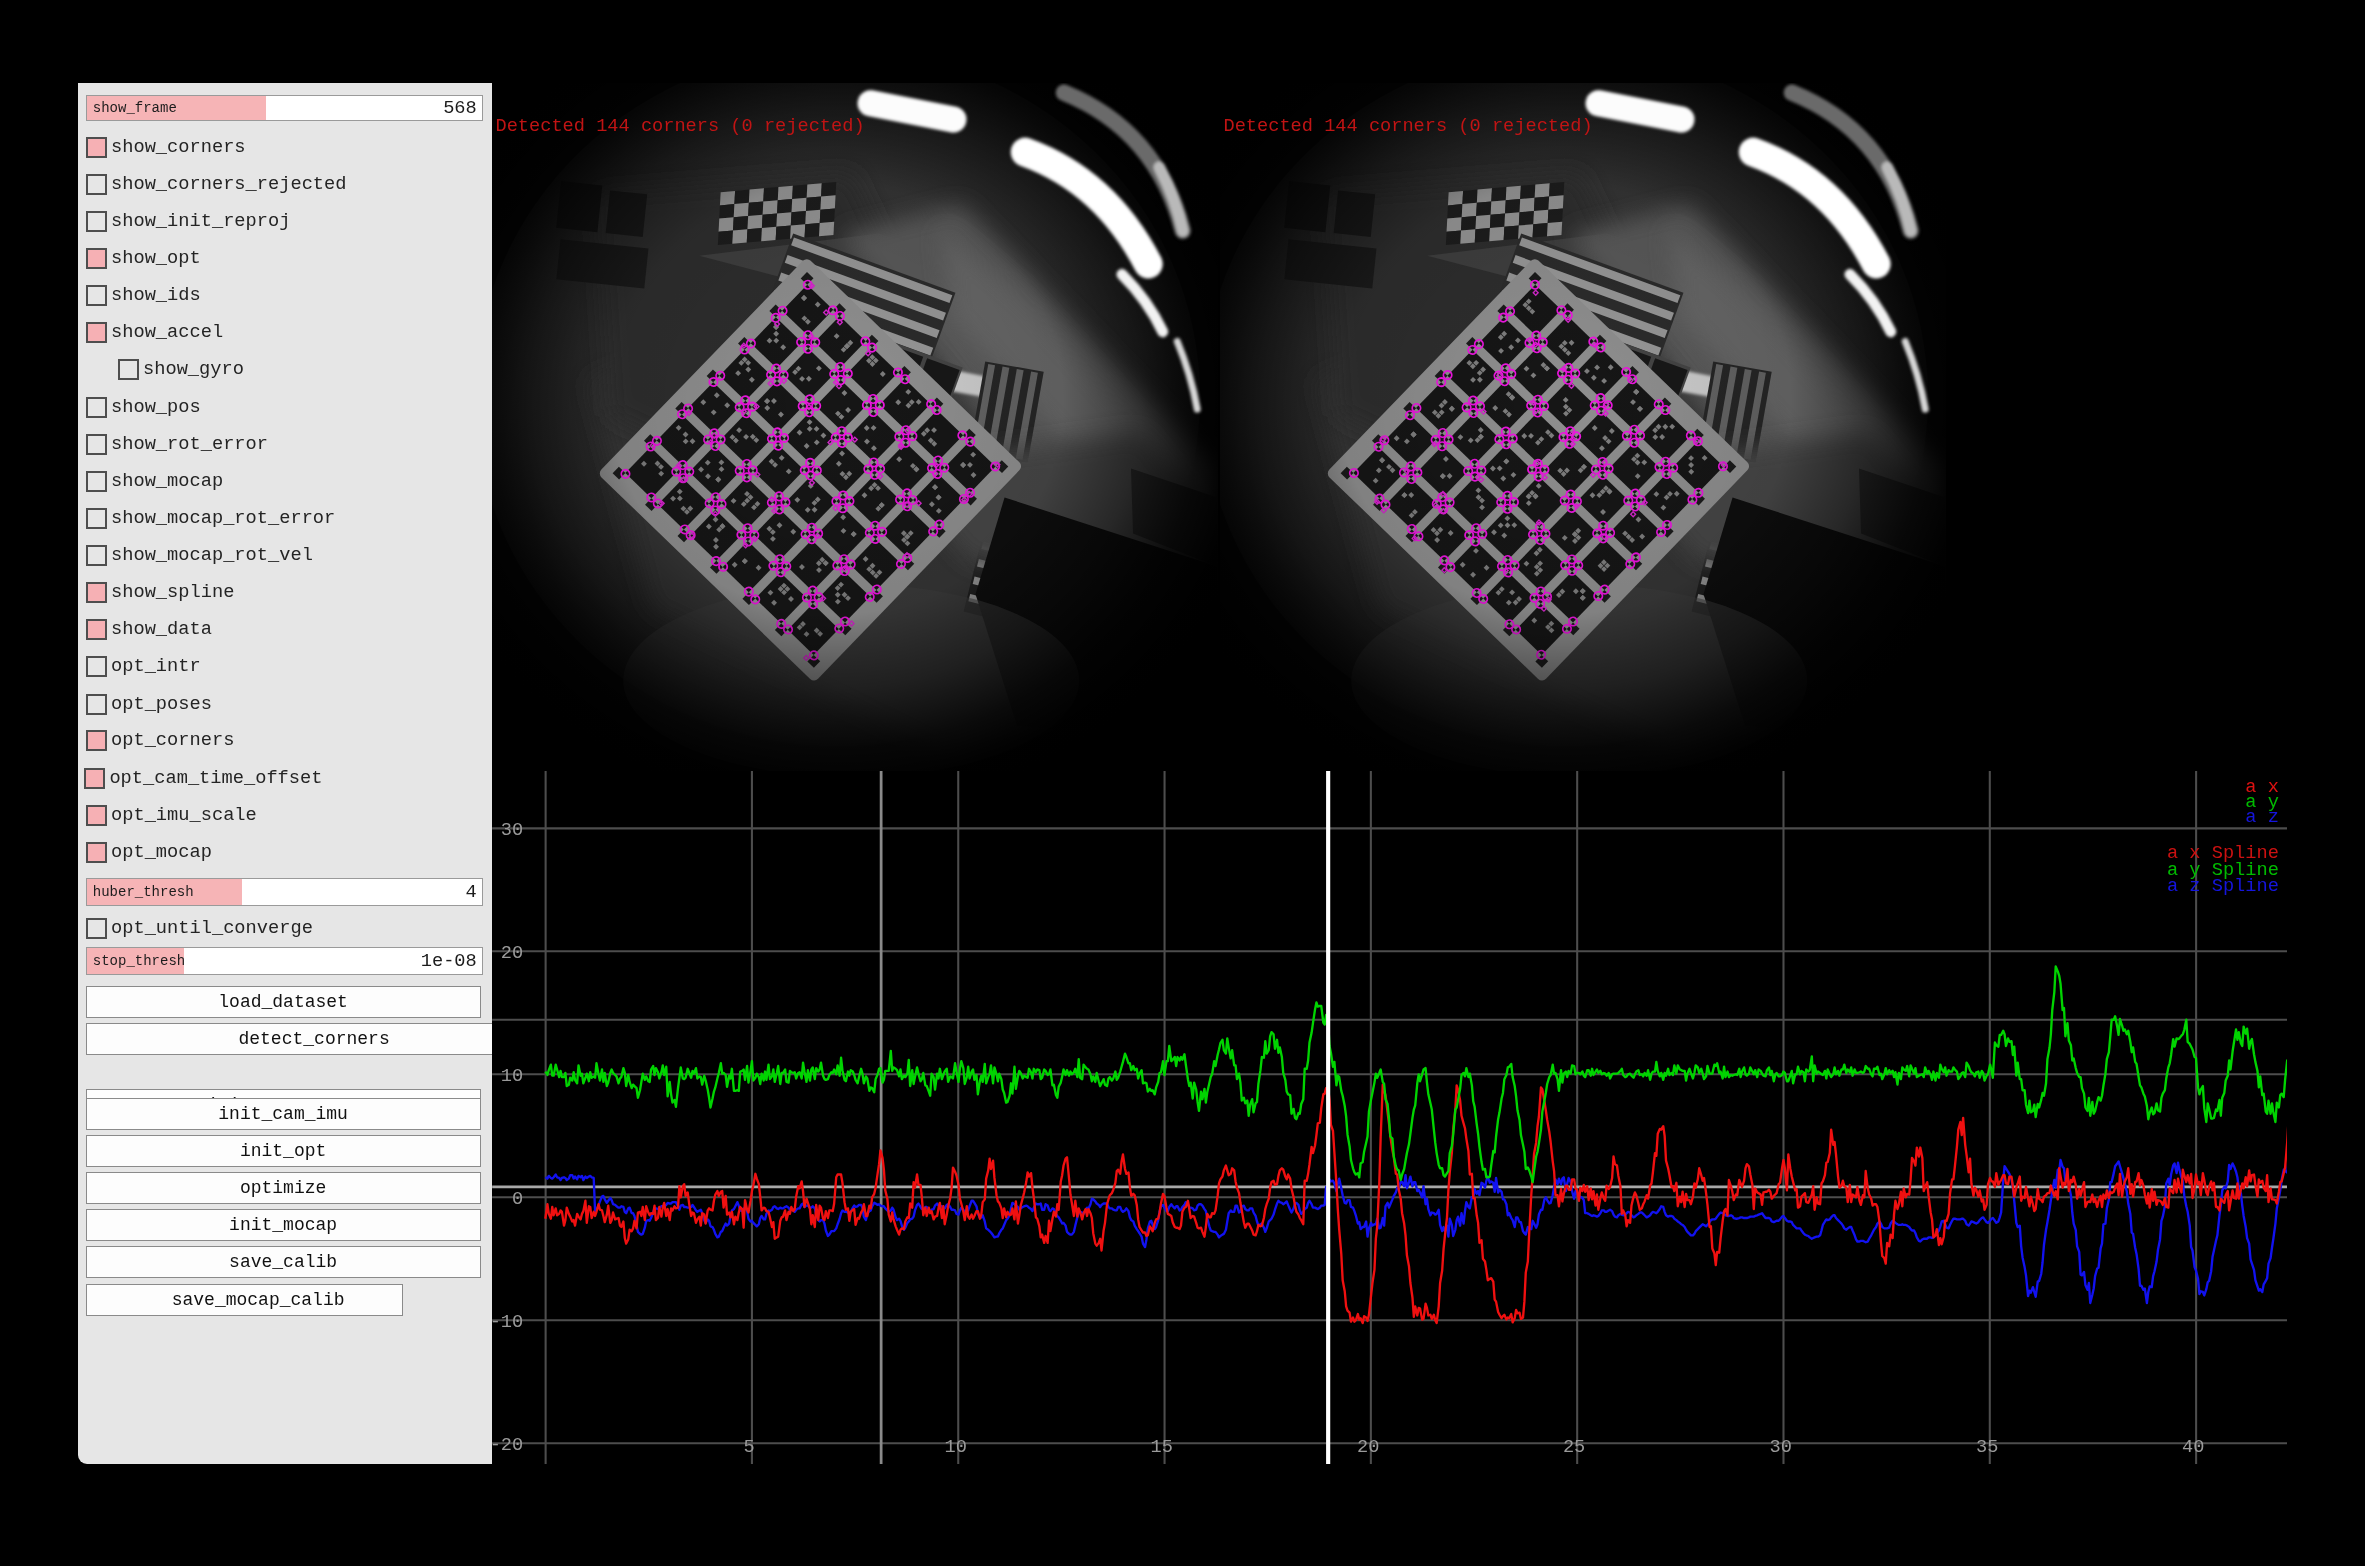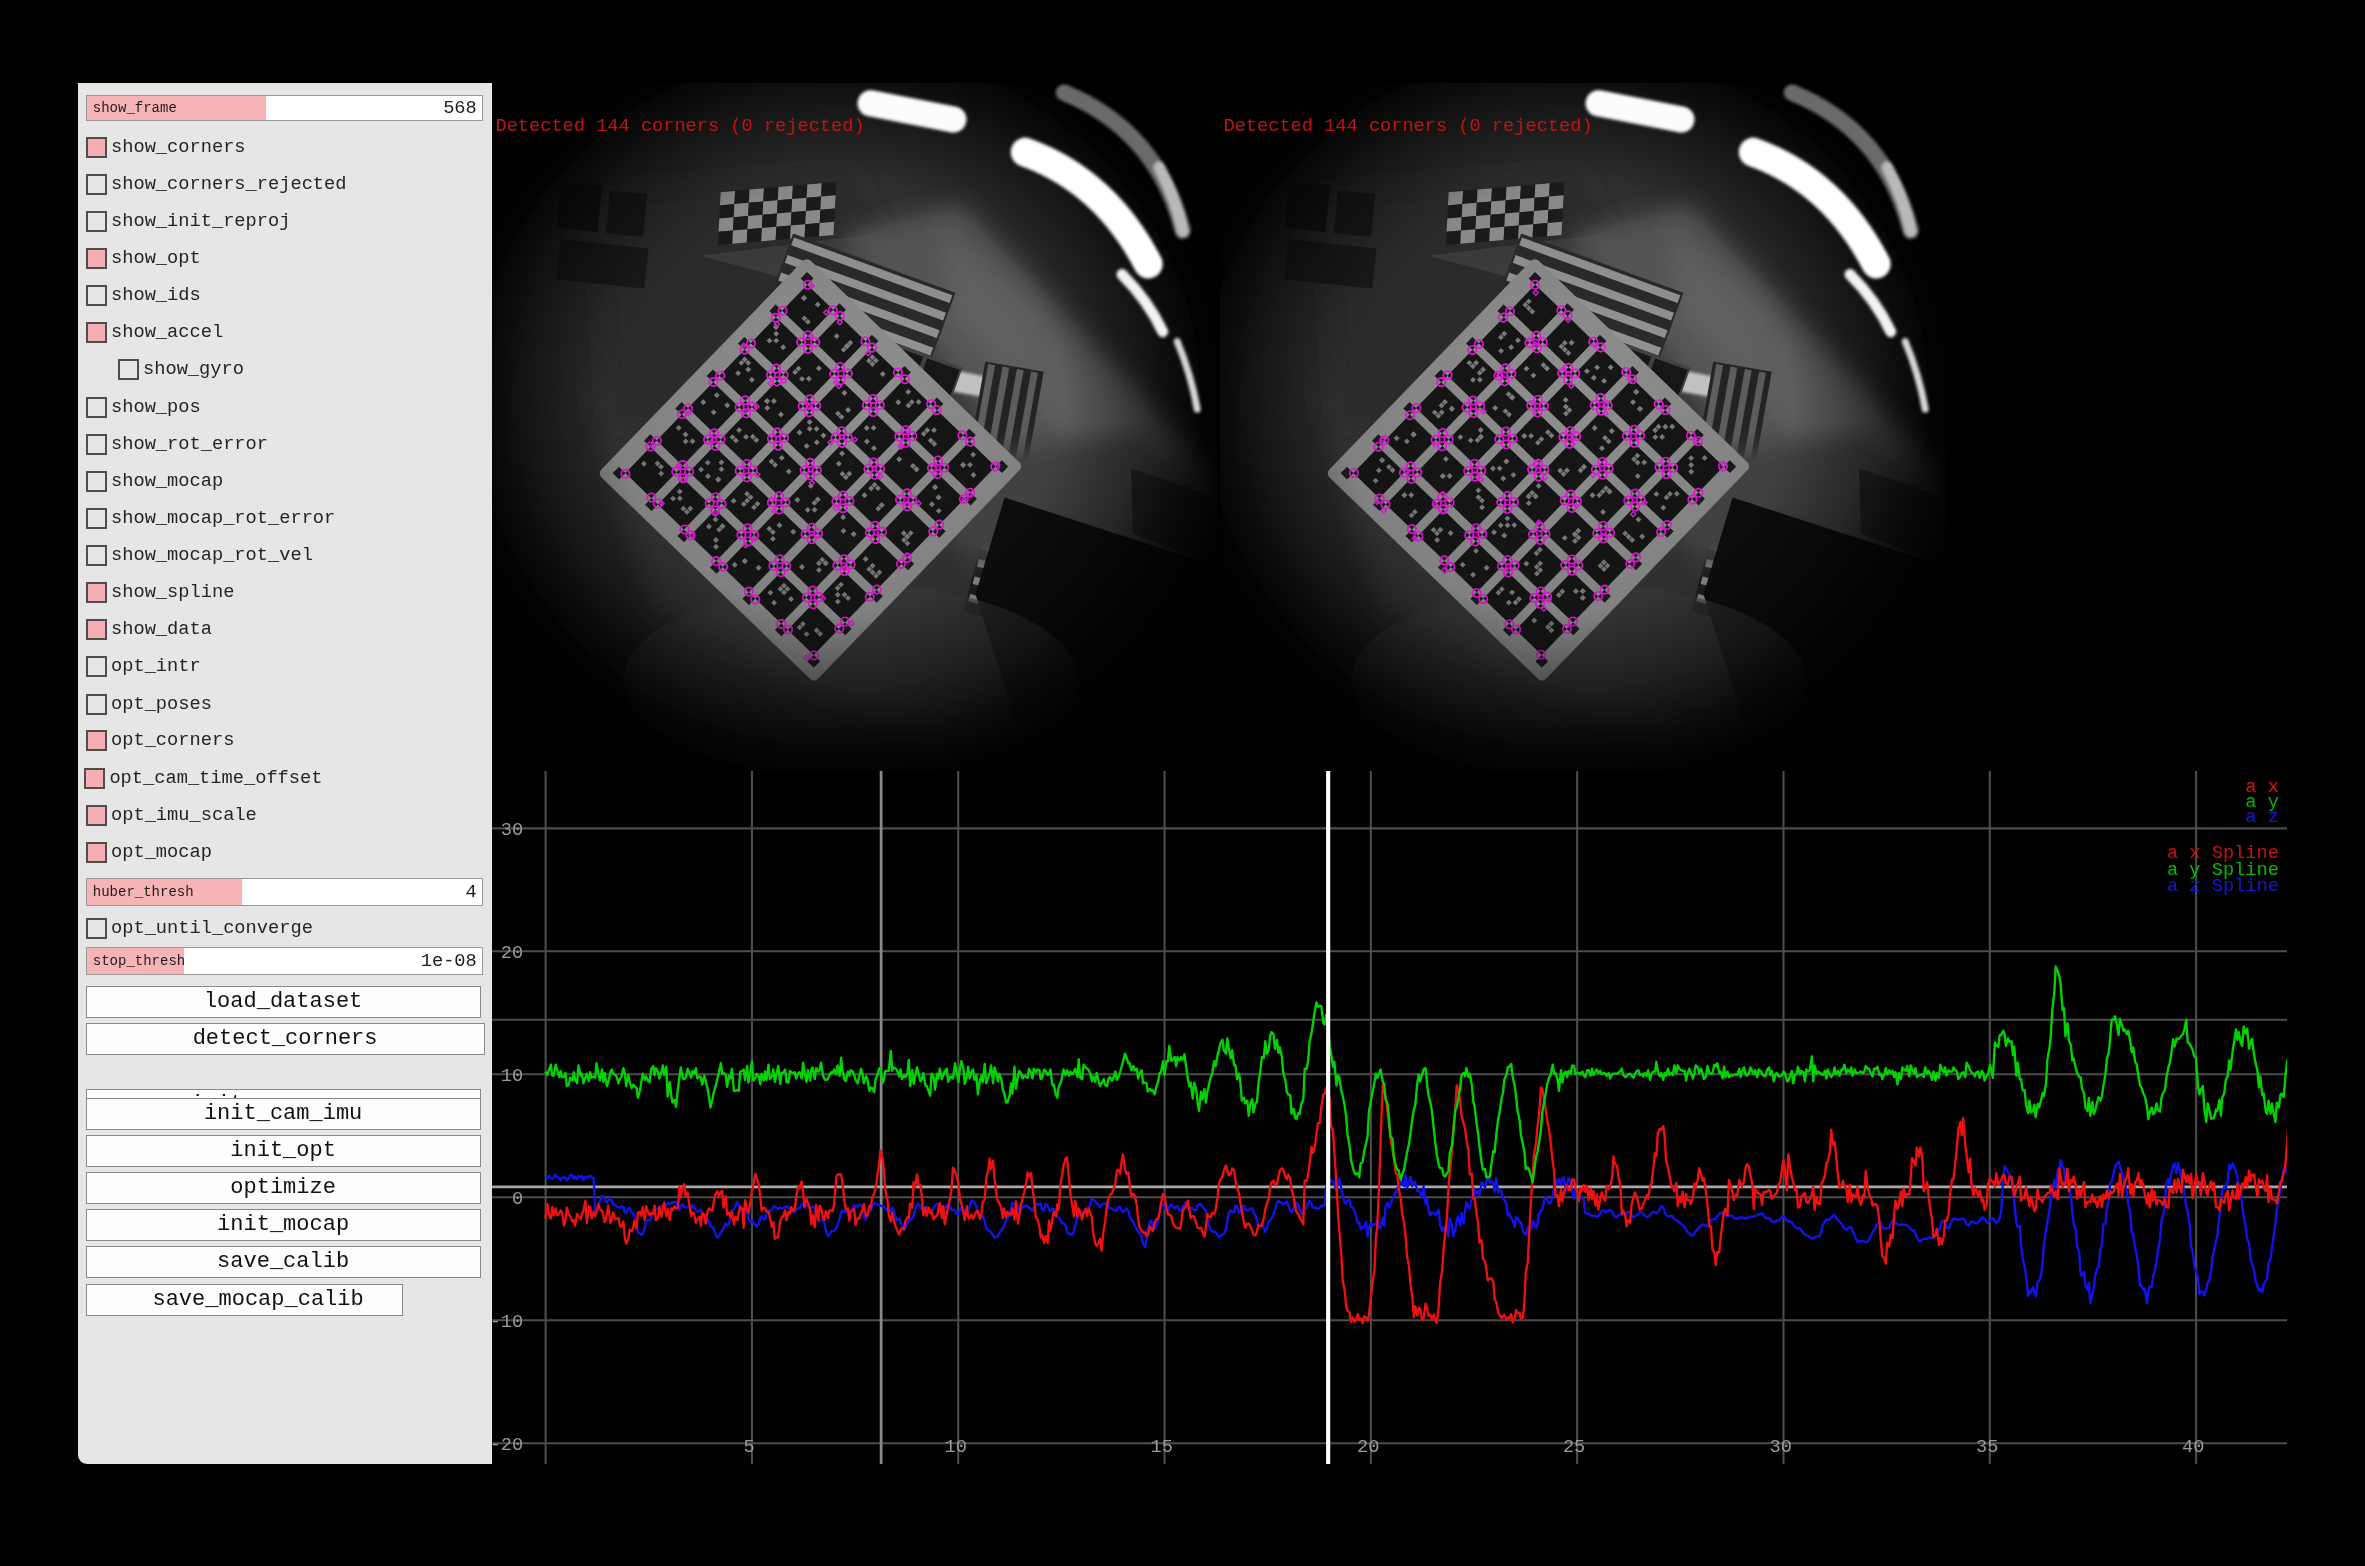--- a/index.html
+++ b/index.html
@@ -8,21 +8,21 @@
 .tl{position:absolute;top:8.3px;width:15px;height:15px;border-radius:50%;}
 #panel{position:absolute;left:0;top:30px;width:414px;height:1381px;background:#e6e6e6;}
 .sld{position:absolute;background:#fff;border:1.4px solid #9a9a9a;box-sizing:border-box;}
 .sldfill{position:absolute;left:0;top:0;bottom:0;background:#f6b4b6;}
 .sldlab{position:absolute;left:5.5px;top:0;bottom:0;display:flex;align-items:center;color:#1c1c1c;font-family:"Liberation Mono",monospace;font-size:14px;}
 .sldval{position:absolute;right:5.5px;top:0;bottom:0;display:flex;align-items:center;color:#1c1c1c;font-family:"Liberation Mono",monospace;font-size:18.7px;}
 .cbrow{position:absolute;height:21.4px;}
 .cb{display:inline-block;width:17.3px;height:17.3px;border:2.1px solid #4e4e4e;background:#e6e6e6;vertical-align:middle;}
 .cb.on{background:#f6b0b4;}
 .cblab{margin-left:4.1px;vertical-align:middle;color:#242424;font-family:"Liberation Mono",monospace;font-size:18.7px;line-height:21.4px;}
-.btn{position:absolute;background:#fdfdfd;border:1.4px solid #8a8a8a;box-sizing:border-box;text-align:center;color:#111;font-family:"Liberation Mono",monospace;font-size:22px;}
+.btn{position:absolute;background:#fdfdfd;border:1.4px solid #8a8a8a;box-sizing:border-box;text-align:center;color:#111;font-family:"Liberation Mono",monospace;font-size:18px;}
 #cams{position:absolute;left:414px;top:30px;width:1796px;height:688px;background:#000;}
 .cam{position:absolute;top:0;width:726px;height:688px;}
 #plot{position:absolute;left:414px;top:718px;width:1796px;height:693px;background:#000;}
 </style></head><body>
 <div id="win">
 <div id="panel">
       <div class="sld" style="left:8.3px;top:11.7px;width:397px;height:26px;">
         <div class="sldfill" style="width:179px;"></div>
         <span class="sldlab">show_frame</span>
         <span class="sldval">568</span>
@@ -52,21 +52,21 @@
         <span class="sldlab">huber_thresh</span>
         <span class="sldval">4</span>
       </div>
 <div class="cbrow" style="left:7.6px;top:835px;"><span class="cb"></span><span class="cblab">opt_until_converge</span></div>
 <div class="sld" style="left:8.3px;top:864px;width:397px;height:28px;">
         <div class="sldfill" style="width:97px;"></div>
         <span class="sldlab">stop_thresh</span>
         <span class="sldval">1e-08</span>
       </div>
 <div class="btn" style="left:7.6px;top:903px;width:395px;height:32px;line-height:30px;">load_dataset</div>
-<div class="btn" style="left:7.6px;top:940px;width:399px;height:32px;line-height:30px;">detect_corners</div>
+<div class="btn" style="left:7.6px;top:940px;width:457px;height:32px;line-height:30px;">detect_corners</div>
 <div class="btn" style="left:7.6px;top:978px;width:395px;height:32px;line-height:30px;margin-top:28px;">init_cam_poses</div>
 <div class="btn" style="left:7.6px;top:1015px;width:395px;height:32px;line-height:30px;">init_cam_imu</div>
 <div class="btn" style="left:7.6px;top:1052px;width:395px;height:32px;line-height:30px;">init_opt</div>
 <div class="btn" style="left:7.6px;top:1089px;width:395px;height:32px;line-height:30px;">optimize</div>
 <div class="btn" style="left:7.6px;top:1126px;width:395px;height:32px;line-height:30px;">init_mocap</div>
 <div class="btn" style="left:7.6px;top:1163px;width:395px;height:32px;line-height:30px;">save_calib</div>
 <div class="btn" style="left:7.6px;top:1201px;width:317px;height:32px;line-height:30px;padding-left:28px;">save_mocap_calib</div>
     </div>
 <div id="cams">
       <div class="cam" style="left:0;"><svg width="726" height="688" viewBox="0 0 1051 996">

